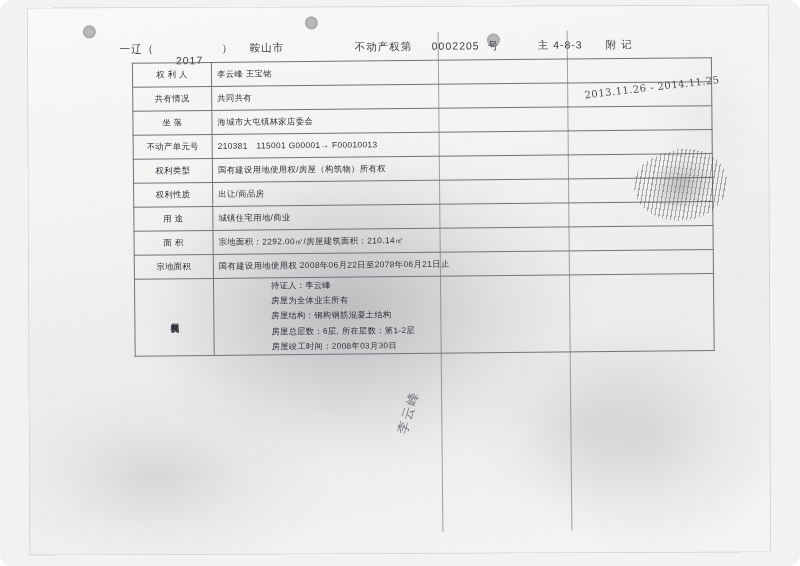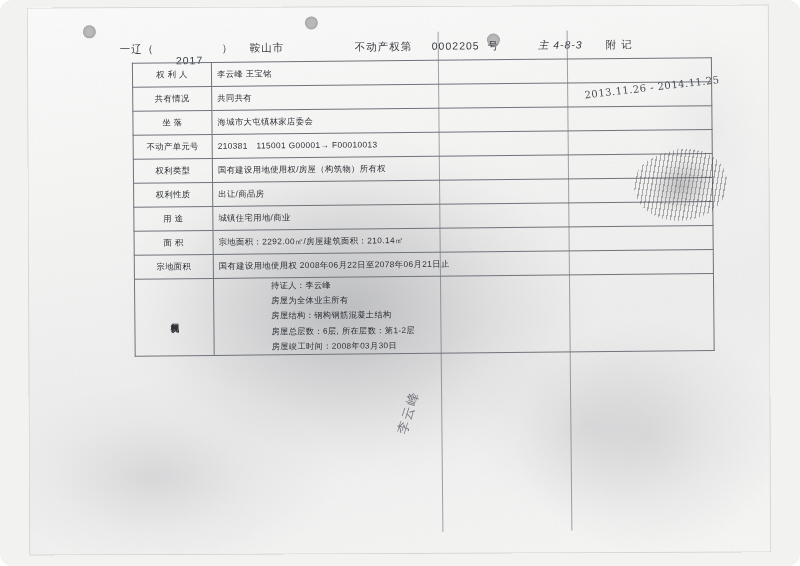--- a/index.html
+++ b/index.html
@@ -74,21 +74,21 @@
     white-space: nowrap;
   }
   .header-line span { position: absolute; top: 0; }
   .hl-1 { left: 6px; }
   .hl-2 { left: 62px; margin-top: 12px; }
   .hl-3 { left: 108px; }
   .hl-4 { left: 136px; }
   .hl-5 { left: 196px; margin-left: 45px; }
   .hl-7 { left: 318px; }
   .hl-8 { left: 374px; }
-  .hl-9 { left: 424px; font-style: italic; }
+  .hl-9 { left: 424px; }
   .hl-10 { left: 492px; }
 
   table.reg {
     position: absolute;
     top: 28px;
     left: 18px;
     width: 580px;
     border-collapse: collapse;
     table-layout: fixed;
   }

